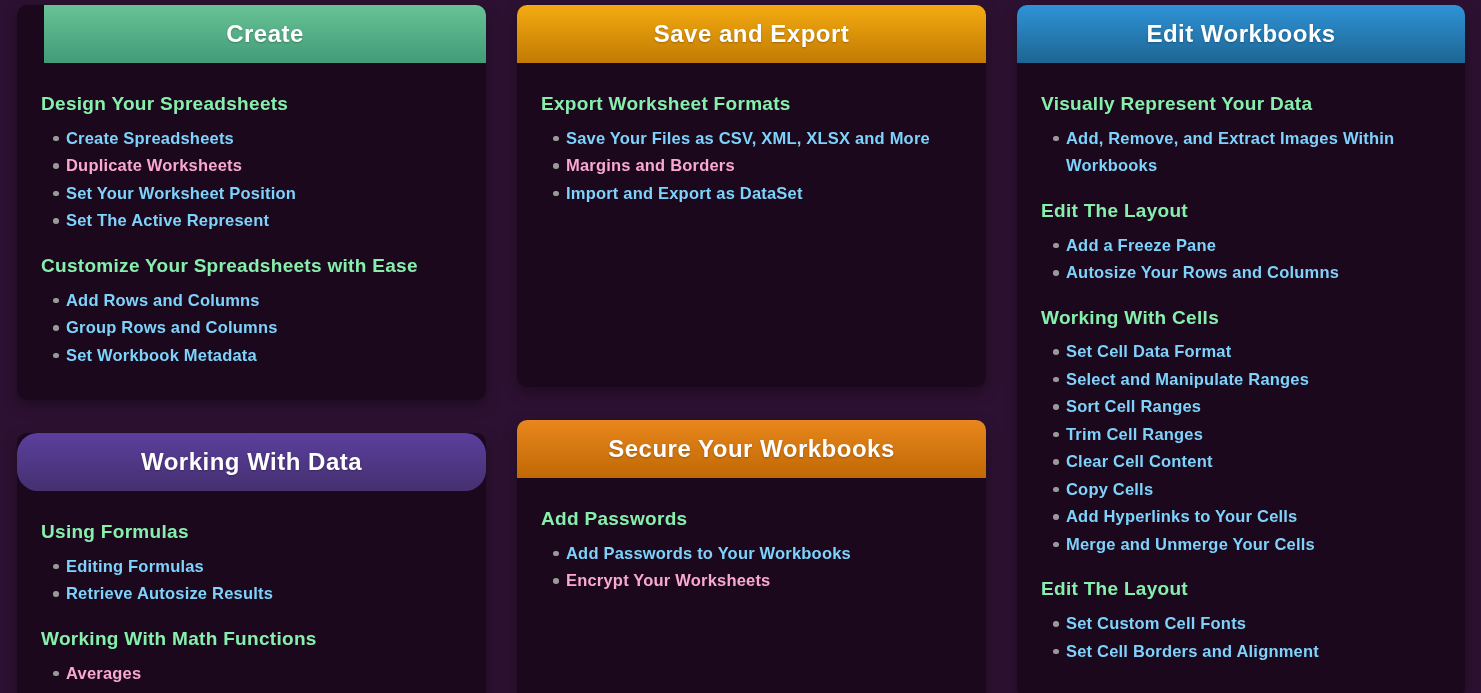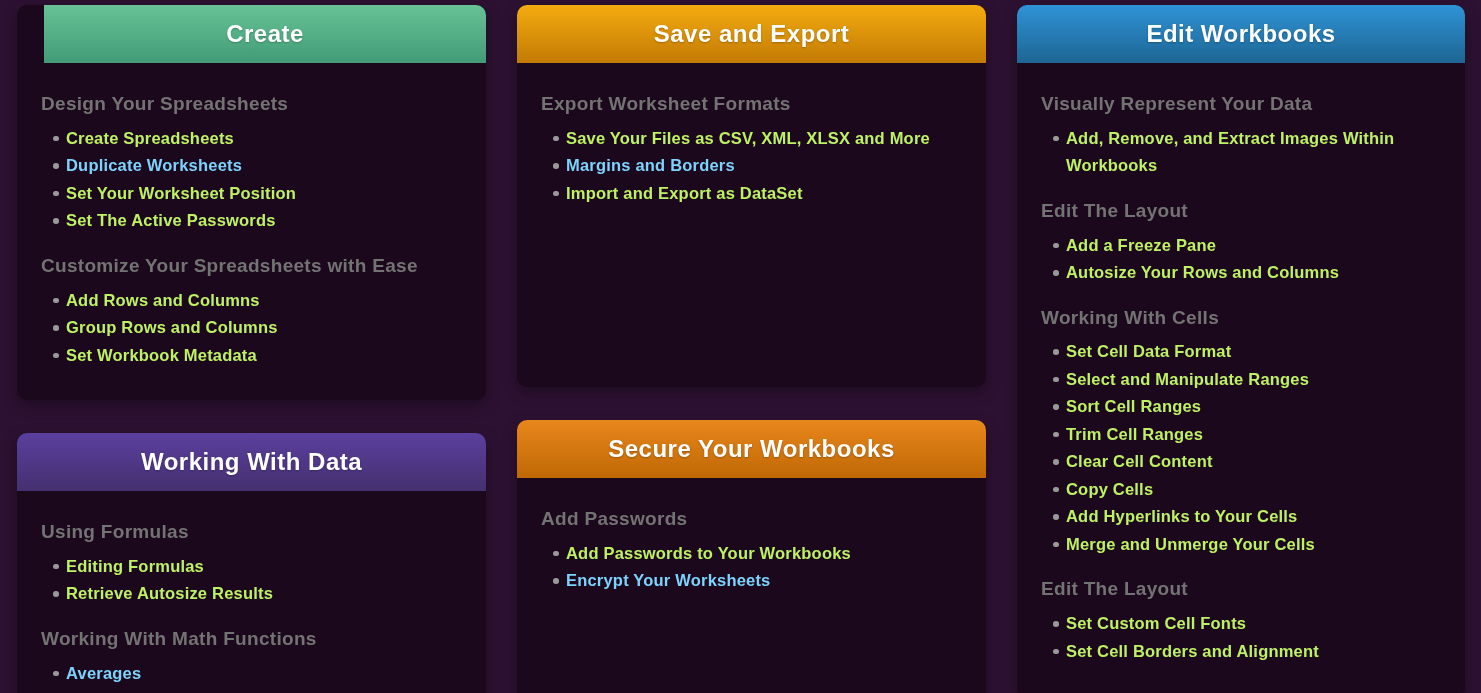--- a/index.html
+++ b/index.html
@@ -29,43 +29,43 @@
     display: flex; align-items: center; justify-content: center;
   }
   .card-title {
     margin: 0; color: #ffffff;
     font-size: 24px; font-weight: 700; letter-spacing: .5px;
     text-shadow: 0 1px 2px rgba(0,0,0,.25);
   }
   .card-body { padding: 30px 24px 32px; }
 
   .sec {
-    margin: 20px 0 0; color: #737373;
+    margin: 20px 0 0; color: #86efac;
     font-size: 19px; font-weight: 700; letter-spacing: .3px;
     line-height: 1.2;
   }
   .sec:first-child { margin-top: 0; }
 
   ul.items { list-style: none; margin: 9px 0 0; padding: 0; }
   ul.items li {
     position: relative; padding-left: 25px;
     font-size: 16.5px; line-height: 27.5px;
     color: #f2ecf2; font-weight: 600; letter-spacing: .2px;
   }
   ul.items li::before {
     content: ""; position: absolute; left: 12px; top: 11px;
     width: 5.5px; height: 5.5px; border-radius: 50%;
     background: #999;
   }
-  a.lnk { color: #bef264; text-decoration: none; font-weight: 600; }
-  span.plain { color: #7dd3fc; }
+  a.lnk { color: #7dd3fc; text-decoration: none; font-weight: 600; }
+  span.plain { color: #f9a8d4; }
 
   
   .hdr-create  { background: linear-gradient(180deg, #68c296 0%, #419c77 100%); margin-left: 27px; }
-  .hdr-wwd     { background: linear-gradient(180deg, #5b3f9e 0%, #45306f 100%); }
+  .hdr-wwd     { background: linear-gradient(180deg, #5b3f9e 0%, #45306f 100%); border-radius: 21px; }
   .hdr-save    { background: linear-gradient(180deg, #f4ab10 0%, #c27a04 100%); }
   .hdr-secure  { background: linear-gradient(180deg, #e8871c 0%, #c06805 100%); }
   .hdr-edit    { background: linear-gradient(180deg, #2f93d6 0%, #1d6593 100%); }
 
   .card--create  li::before { background: #4db88f; }
   .card--wwd     li::before { background: #6b4f9e; }
   .card--save    li::before { background: #f0a30c; }
   .card--secure  li::before { background: #e8830e; }
   .card--edit    li::before { background: #3187d7; }
 
@@ -84,21 +84,21 @@
     <div class="card card--create">
       <div class="card-header hdr-create">
         <h2 class="card-title">Create</h2>
       </div>
       <div class="card-body">
         <h3 class="sec">Design Your Spreadsheets</h3>
         <ul class="items">
           <li><a href="#" class="lnk">Create Spreadsheets</a></li>
           <li><span class="plain">Duplicate Worksheets</span></li>
           <li><a href="#" class="lnk">Set Your Worksheet Position</a></li>
-          <li><a href="#" class="lnk">Set The Active Passwords</a></li>
+          <li><a href="#" class="lnk">Set The Active Represent</a></li>
         </ul>
         <h3 class="sec">Customize Your Spreadsheets with Ease</h3>
         <ul class="items">
           <li><a href="#" class="lnk">Add Rows and Columns</a></li>
           <li><a href="#" class="lnk">Group Rows and Columns</a></li>
           <li><a href="#" class="lnk">Set Workbook Metadata</a></li>
         </ul>
       </div>
     </div>
 

